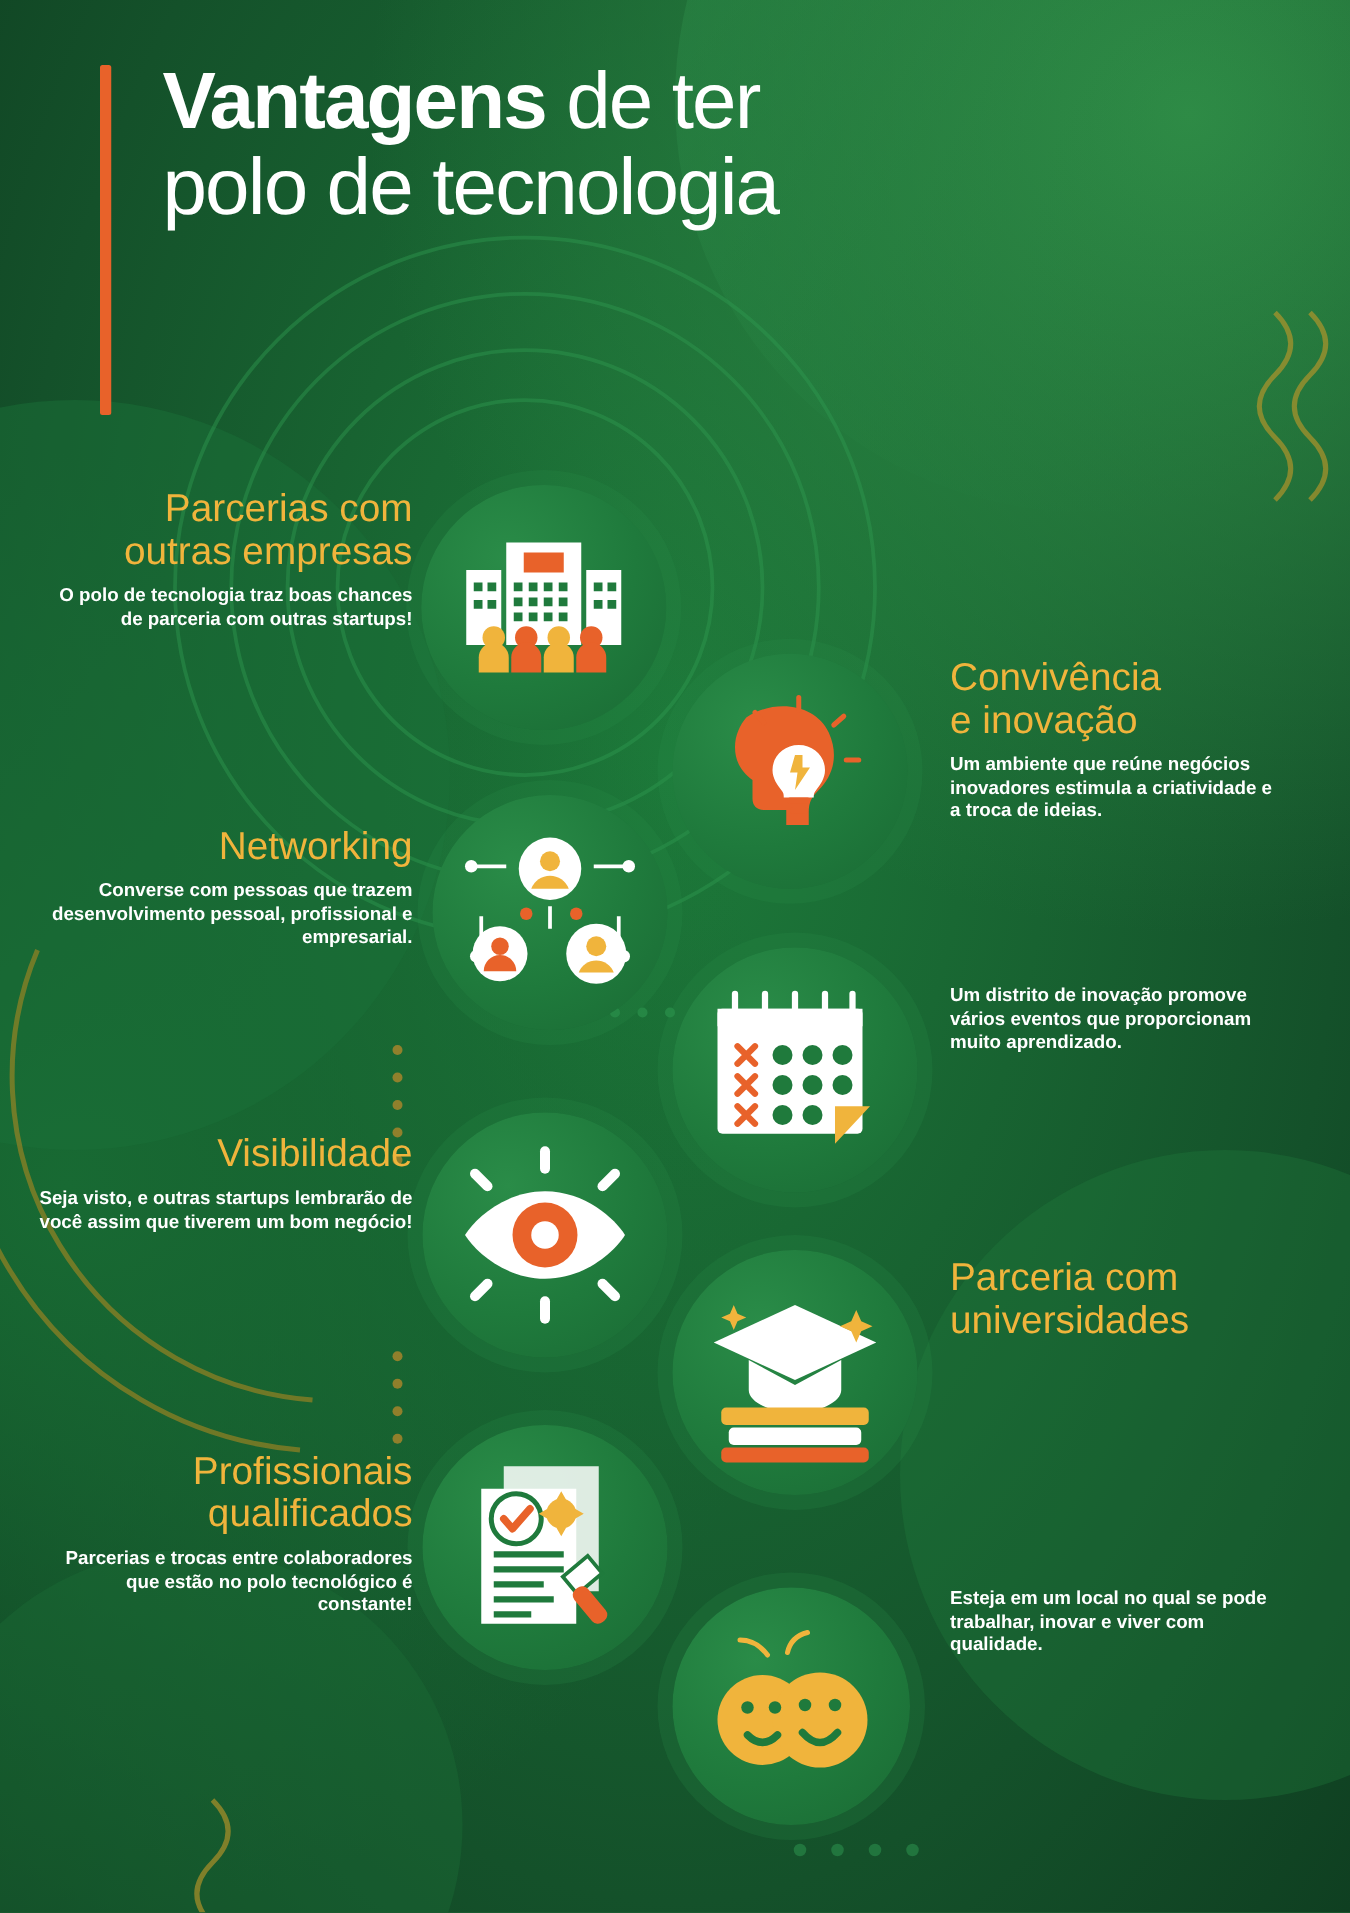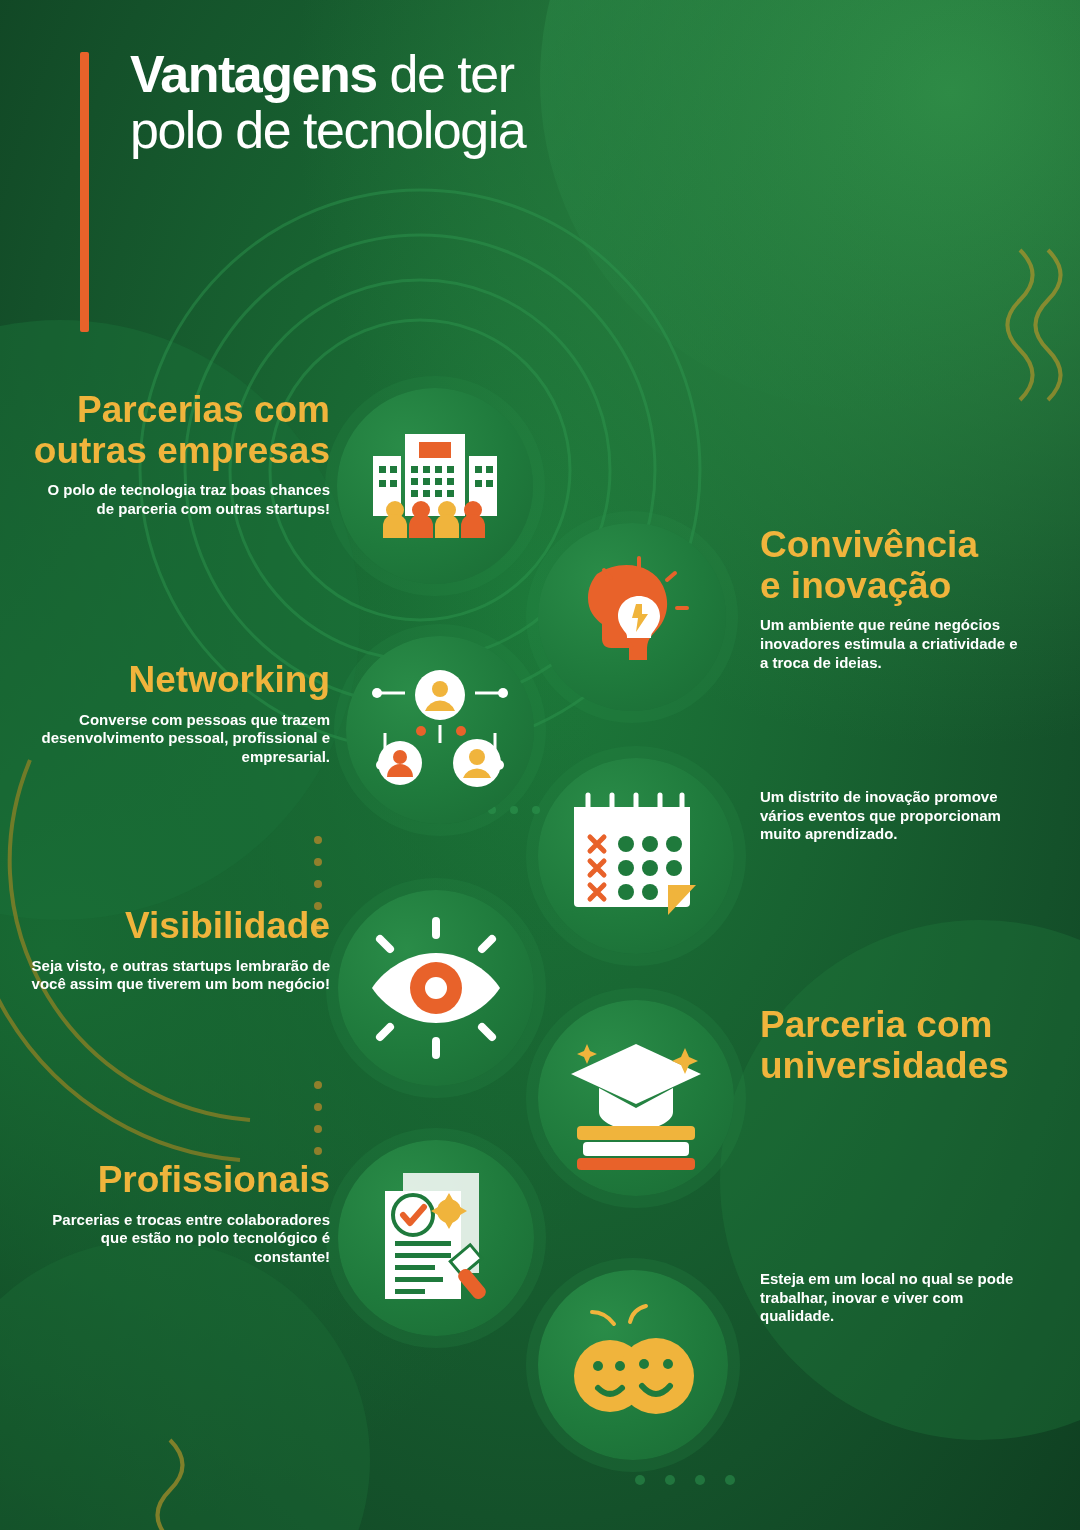--- a/index.html
+++ b/index.html
@@ -25,31 +25,31 @@
   .header {
     position: absolute; left: 80px; top: 46px; width: 920px;
   }
   .accent-bar {
     position: absolute; left: 0; top: 6px; width: 9px; height: 280px;
     background: #e8622a; border-radius: 2px;
   }
   .title {
     margin-left: 50px;
     color: #ffffff;
-    font-size: 52px;
+    font-size: 64px;
     line-height: 1.08;
     font-weight: bold;
     letter-spacing: -1.5px;
   }
   .title .light { font-weight: normal; }
 
   
   .item { position: absolute; }
   .item .head {
-    font-size: 37px; font-weight: bold; color: #f0b43c;
+    font-size: 31px; font-weight: normal; color: #f0b43c;
     line-height: 1.1; margin-bottom: 10px;
   }
   .item .body {
     font-size: 15px; font-weight: bold; color: #ffffff; line-height: 1.24;
   }
   .left { text-align: right; }
   .right { text-align: left; }
 
   
   .circle {
@@ -362,20 +362,21 @@
   <div class="item right" style="left:760px; top:1005px; width:280px;">
     <div class="head">
       <div>Parceria com</div>
       <div>universidades</div>
     </div>
   </div>
 
   <div class="item left" style="left:30px; top:1160px; width:300px;">
     <div class="head">
       <div>Profissionais</div>
+      <div>qualificados</div>
     </div>
     <div class="body">Parcerias e trocas entre colaboradores que estão no polo tecnológico é constante!</div>
   </div>
 
   <div class="item right" style="left:760px; top:1270px; width:272px;">
     <div class="body">Esteja em um local no qual se pode trabalhar, inovar e viver com qualidade.</div>
   </div>
 
 </div>
 

